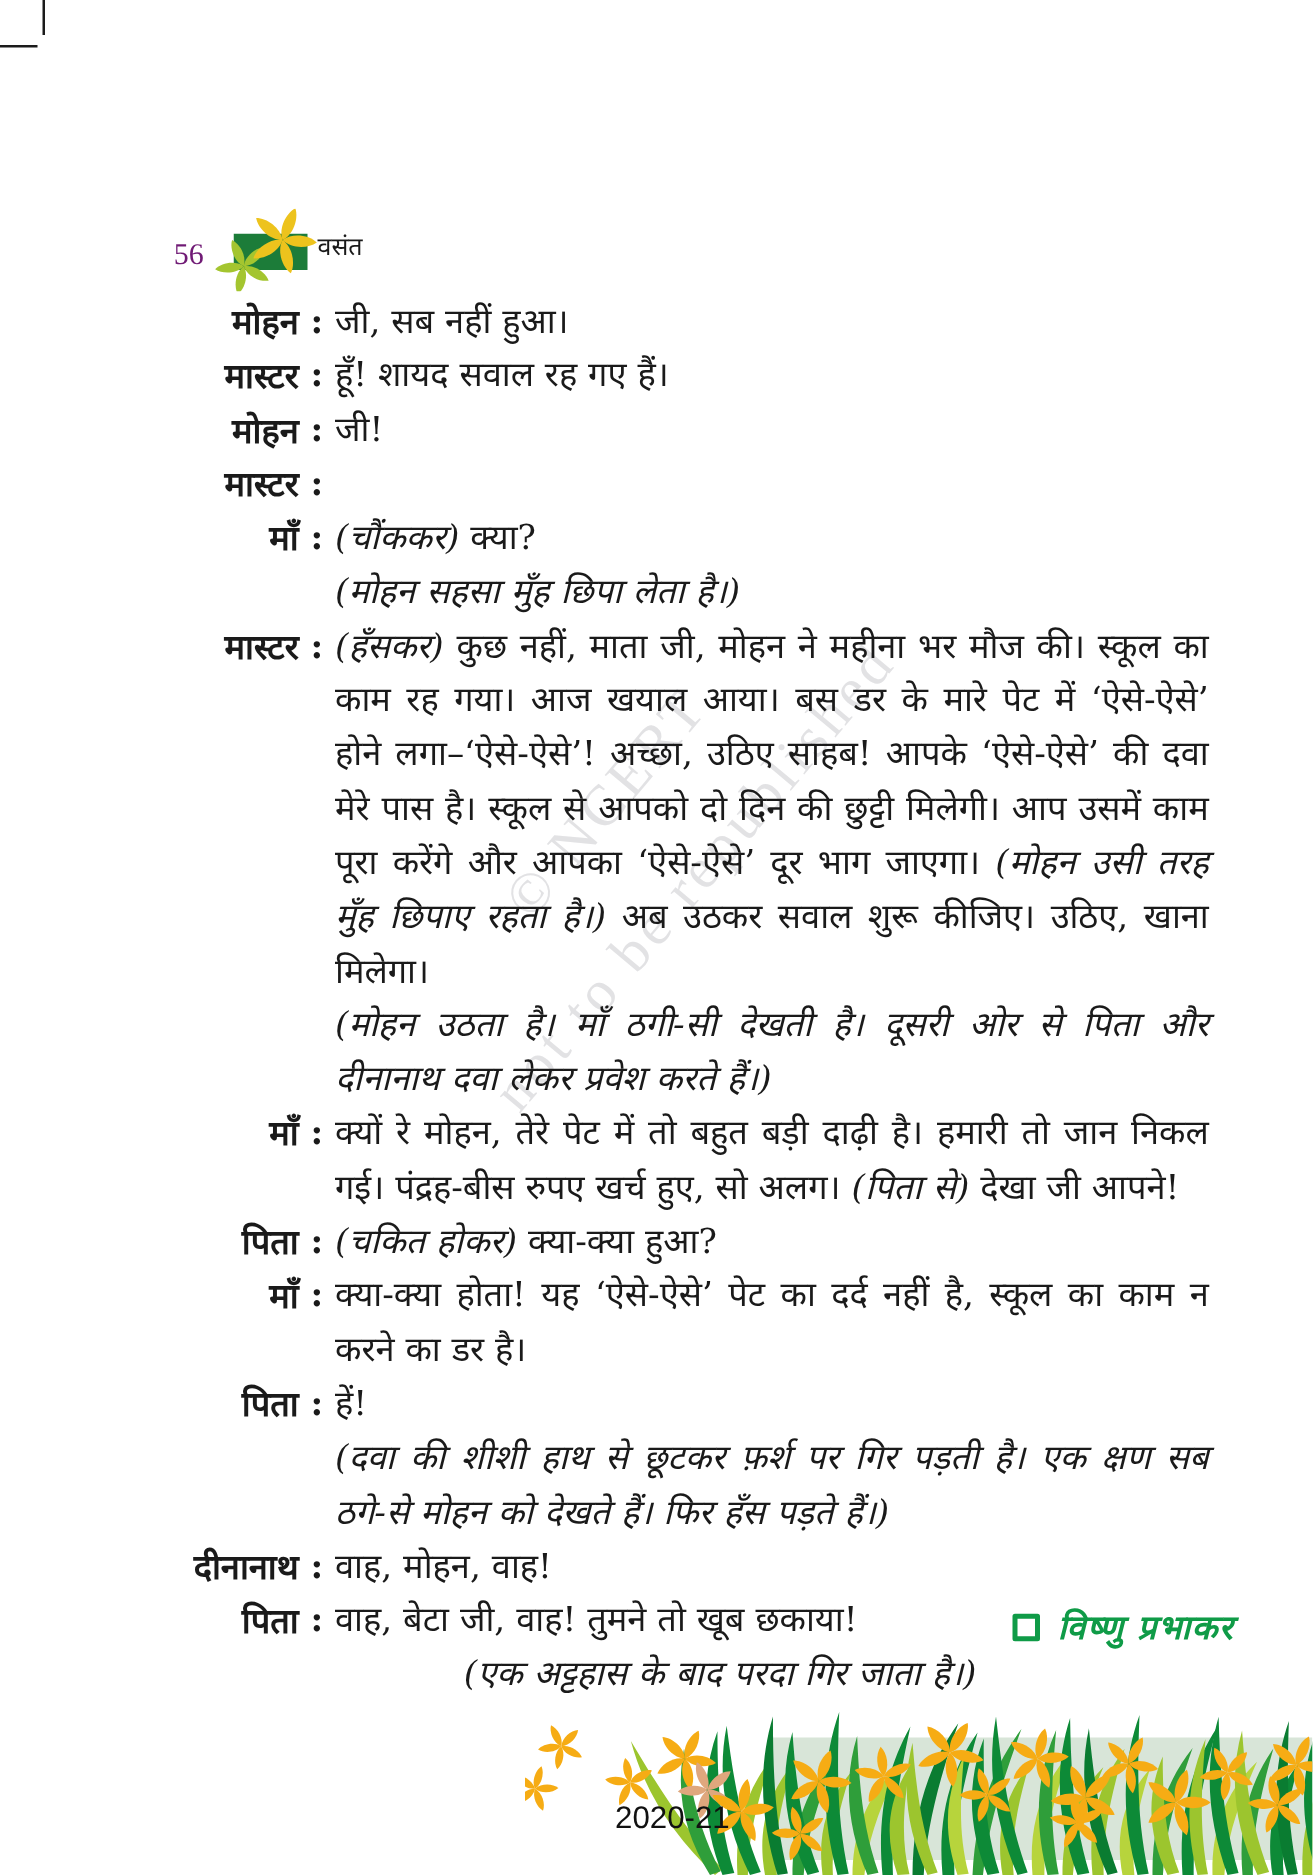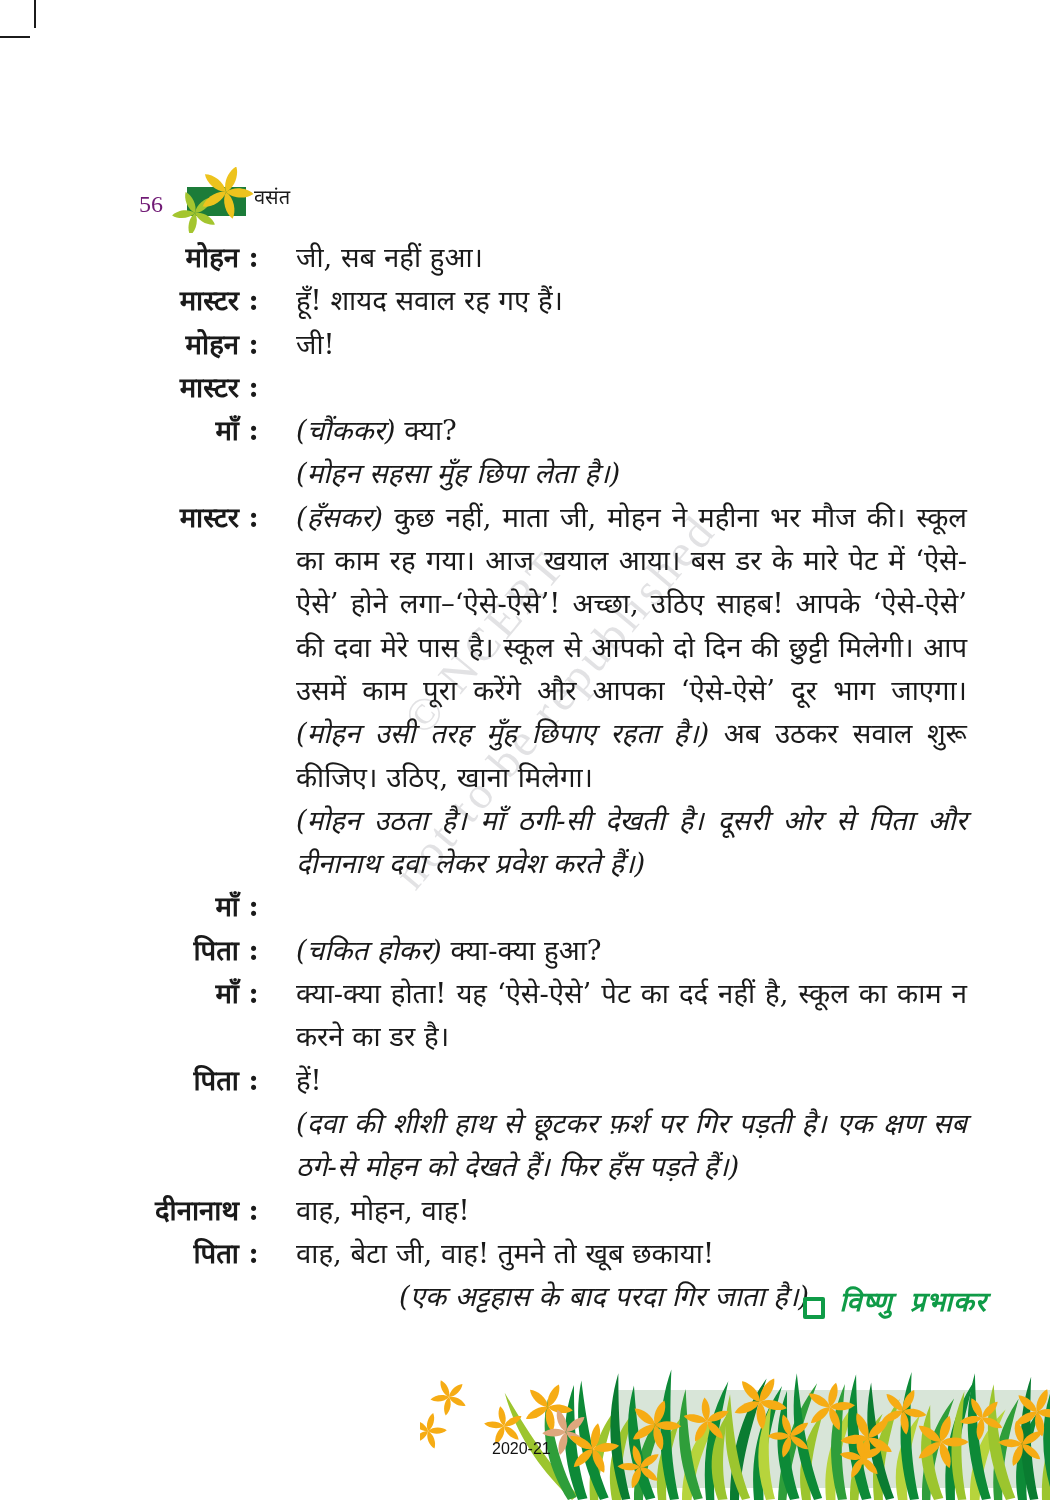--- a/index.html
+++ b/index.html
@@ -21,35 +21,35 @@
     text-align:center;letter-spacing:4px;font-family:"Liberation Serif",serif;
   }
 
   .dialogue{
     position:absolute;left:135px;top:236px;width:832px;z-index:2;
     font-size:27.5px;line-height:43.3px;
   }
   .drow{display:flex;}
   .spk{flex:none;width:104px;text-align:right;font-weight:bold;font-family:Liberation Serif, serif;}
   .colon{flex:none;width:29px;text-align:center;font-weight:bold;}
-  .txt{flex:1;text-align:justify;margin-left:28px;}
+  .txt{flex:1;text-align:justify;}
   .txt.indent{padding-left:103px;text-align:left;}
   .it{font-style:italic;}
 
   .author{
     position:absolute;right:63px;top:1282px;z-index:2;
-    display:flex;align-items:flex-end;gap:14px;font-family:Liberation Mono, monospace;
+    display:flex;align-items:center;gap:14px;
   }
   .sq{width:14px;height:14px;border:4px solid #0f9b47;border-radius:2px;flex:none;margin-top:3px;}
   .authname{color:#0f9b47;font-weight:bold;font-style:italic;font-size:27px;letter-spacing:1px;}
 
   .illus{position:absolute;left:420px;top:1360px;z-index:1;}
   .year{
     position:absolute;left:492px;top:1440px;z-index:3;
-    font-family:"Liberation Sans",sans-serif;font-size:16px;color:#111;
+    font-family:"Liberation Sans",sans-serif;font-size:25px;color:#111;
   }
   .defs-svg{position:absolute;width:0;height:0;}
 </style>
 </head>
 <body>
 
 <svg class="defs-svg" aria-hidden="true">
   <defs>
     <g id="flower">
       <path d="M0,0 C7,-6 19,-5 25,0 C19,5 7,6 0,0 Z" transform="rotate(18)"></path>
@@ -116,20 +116,21 @@
       <div class="txt"><span class="it">(हँसकर) </span><span>कुछ नहीं, माता जी, मोहन ने महीना भर मौज की। स्कूल का काम रह गया। आज खयाल आया। बस डर के मारे पेट में ‘ऐसे-ऐसे’ होने लगा–‘ऐसे-ऐसे’! अच्छा, उठिए साहब! आपके ‘ऐसे-ऐसे’ की दवा मेरे पास है। स्कूल से आपको दो दिन की छुट्टी मिलेगी। आप उसमें काम पूरा करेंगे और आपका ‘ऐसे-ऐसे’ दूर भाग जाएगा। </span><span class="it">(मोहन उसी तरह मुँह छिपाए रहता है।) </span><span>अब उठकर सवाल शुरू कीजिए। उठिए, खाना मिलेगा।</span></div>
     </div>
     <div class="drow">
       <div class="spk"></div>
       <div class="colon"></div>
       <div class="txt"><span class="it">(मोहन उठता है। माँ ठगी-सी देखती है। दूसरी ओर से पिता और दीनानाथ दवा लेकर प्रवेश करते हैं।)</span></div>
     </div>
     <div class="drow">
       <div class="spk">माँ</div>
       <div class="colon">:</div>
+      <div class="txt"><span>क्यों रे मोहन, तेरे पेट में तो बहुत बड़ी दाढ़ी है। हमारी तो जान निकल गई। पंद्रह-बीस रुपए खर्च हुए, सो अलग। </span><span class="it">(पिता से) </span><span>देखा जी आपने!</span></div>
     </div>
     <div class="drow">
       <div class="spk">पिता</div>
       <div class="colon">:</div>
       <div class="txt"><span class="it">(चकित होकर) </span><span>क्या-क्या हुआ?</span></div>
     </div>
     <div class="drow">
       <div class="spk">माँ</div>
       <div class="colon">:</div>
       <div class="txt"><span>क्या-क्या होता! यह ‘ऐसे-ऐसे’ पेट का दर्द नहीं है, स्कूल का काम न करने का डर है।</span></div>

